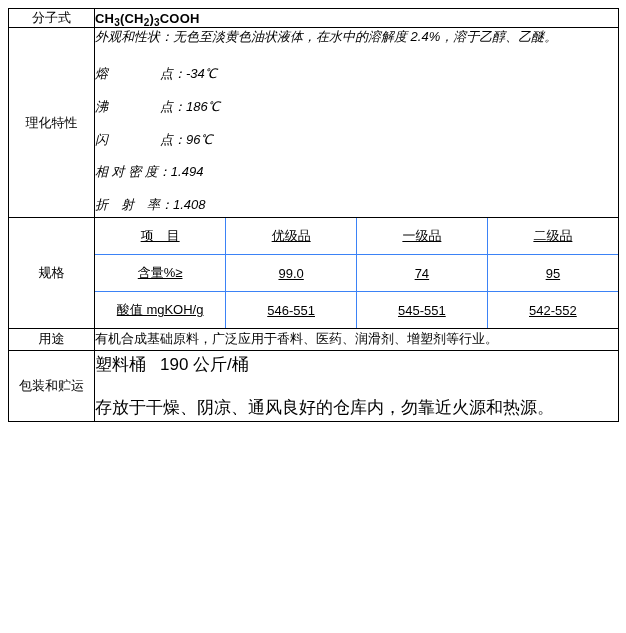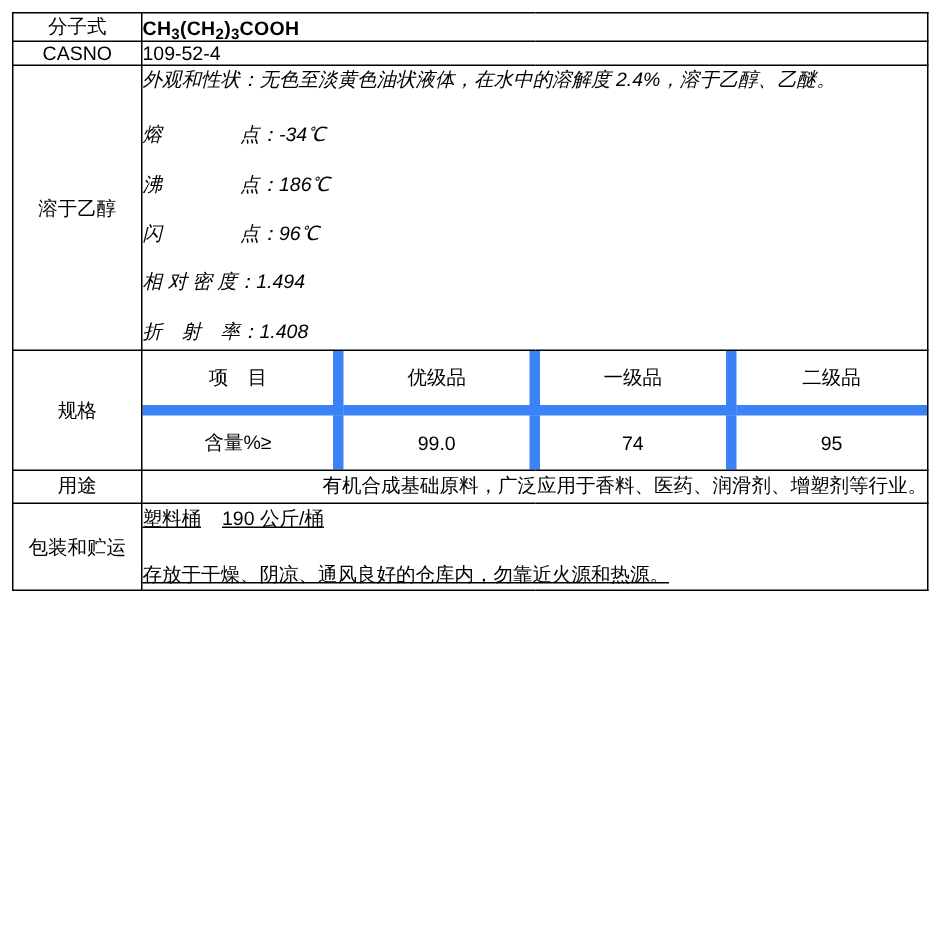--- a/index.html
+++ b/index.html
@@ -73,23 +73,24 @@
   }
   .sp-wide {
     display: inline-block;
     width: 52px;
   }
   
   table.inner {
     border-collapse: collapse;
     width: 100%;
     table-layout: fixed;
+    text-decoration: underline;
   }
   table.inner td {
-    border: 7px solid #3b82f6;
+    border: 1px solid #3b82f6;
     text-align: center;
     font-size: 13px;
     padding: 8px 2px;
     height: 20px;
   }
   table.inner tr:first-child td {
     border-top: none;
   }
   table.inner tr:last-child td {
     border-bottom: none;
@@ -98,27 +99,25 @@
     border-left: none;
   }
   table.inner td:last-child {
     border-right: none;
   }
   .nopad { padding: 0 !important; }
   .usage {
     padding: 11px 10px;
     font-size: 13px;
     line-height: 1.6;
-    text-align: right;
   }
   .pack p {
     margin: 0;
     line-height: 1.6;
-    font-size: 13px;
-    text-decoration: underline;
+    font-size: 17px;
   }
   .pack .ln1 { margin-bottom: 16px; }
   .gapsm { display: inline-block; width: 14px; }
 </style>
 </head>
 <body>
 
 <div class="sheet">
 
   <table class="spec">
@@ -131,27 +130,23 @@
     </colgroup>
     <tbody>
 
       <tr>
         <td class="lbl">分子式</td>
         <td colspan="4" class="formula">
           <span>CH<sub>3</sub>(CH<sub>2</sub>)<sub>3</sub>COOH</span>
         </td>
       </tr>
 
-      <tr>
-        <td class="lbl">CASNO</td>
-        <td colspan="4" class="casno">109-52-4</td>
-      </tr>
-
-      <tr>
-        <td class="lbl">溶于乙醇</td>
+
+      <tr>
+        <td class="lbl">理化特性</td>
         <td colspan="4" class="cellpad props">
           <p class="first">外观和性状：无色至淡黄色油状液体，在水中的溶解度 2.4%，溶于乙醇、乙醚。</p>
           <p>
             <span>熔</span><span class="sp-wide"></span><span>点：</span><span>-34℃</span>
           </p>
           <p>
             <span>沸</span><span class="sp-wide"></span><span>点：</span><span>186℃</span>
           </p>
           <p>
             <span>闪</span><span class="sp-wide"></span><span>点：</span><span>96℃</span>
@@ -181,20 +176,26 @@
                 <td>优级品</td>
                 <td>一级品</td>
                 <td>二级品</td>
               </tr>
               <tr>
                 <td>含量%≥</td>
                 <td>99.0</td>
                 <td>74</td>
                 <td>95</td>
               </tr>
+              <tr>
+                <td>酸值 mgKOH/g</td>
+                <td>546-551</td>
+                <td>545-551</td>
+                <td>542-552</td>
+              </tr>
             </tbody>
           </table>
         </td>
       </tr>
 
       <tr>
         <td class="lbl">用途</td>
         <td colspan="4" class="usage">有机合成基础原料，广泛应用于香料、医药、润滑剂、增塑剂等行业。</td>
       </tr>
 

